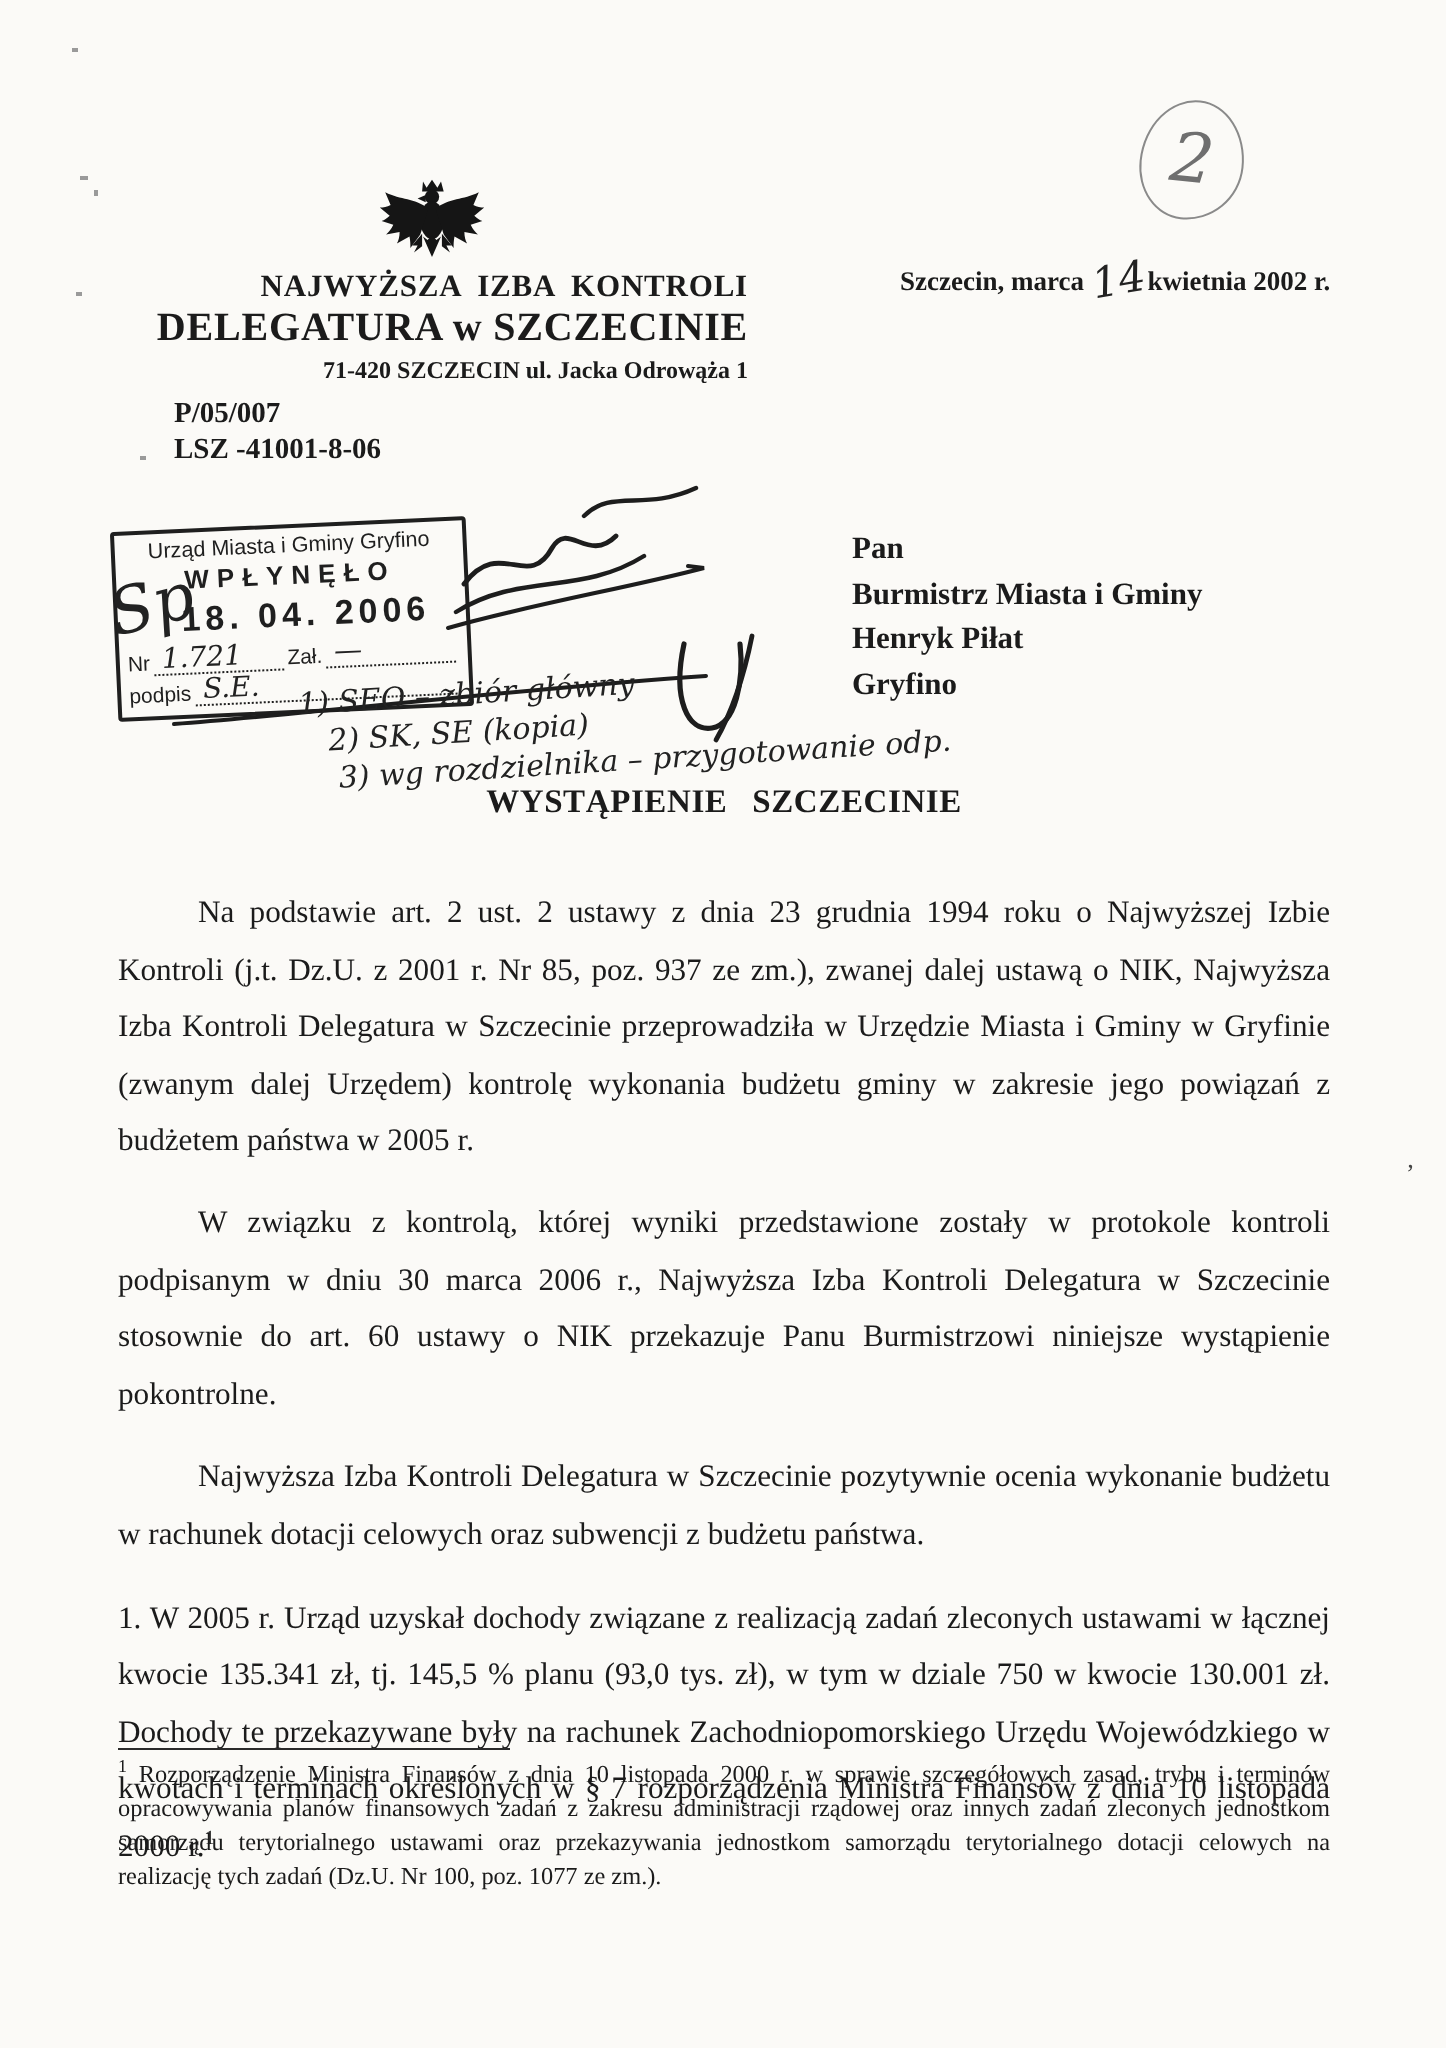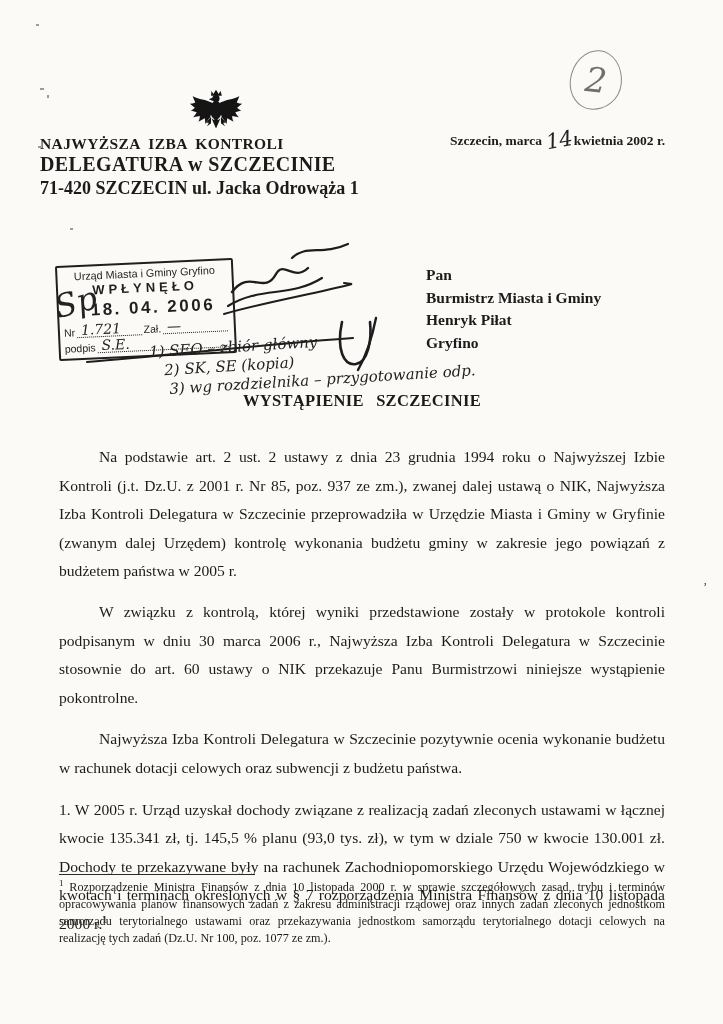--- a/index.html
+++ b/index.html
@@ -7,24 +7,24 @@
     position:relative;
     width:723px;height:1024px;
     margin:0 auto;
     background:#fbfaf7;
     overflow:hidden;
     font-family:"Liberation Serif", serif;
     color:#1b1b1b;
   }
   
   .eagle{position:absolute;left:189px;top:84px;width:54px;height:54px;}
-  .org{position:absolute;left:40px;top:135px;width:334px;text-align:left;font-weight:bold;}
+  .org{position:absolute;left:40px;top:135px;width:334px;text-align:right;font-weight:bold;}
   .org .l1{font-size:15.5px;letter-spacing:.4px;word-spacing:4px;}
   .org .l2{font-size:20px;letter-spacing:.4px;}
-  .org .l3{font-size:18px;margin-top:2px;}
+  .org .l3{font-size:12px;margin-top:2px;}
   .dateline{position:absolute;left:450px;top:133px;font-weight:bold;font-size:13.5px;white-space:nowrap;}
   .hw{font-family:"DejaVu Serif", serif;font-style:italic;font-weight:normal;color:#222;}
   .dateline .hw{display:inline-block;font-size:21px;transform:rotate(-10deg);margin:0 1px 0 4px;line-height:10px;vertical-align:-2px;}
   .circled-num{
     position:absolute;left:570px;top:50px;width:50px;height:58px;
     border:1.6px solid #8a8a8a;border-radius:52% 48% 55% 45%/55% 52% 48% 45%;
     transform:rotate(6deg);
     display:flex;align-items:center;justify-content:center;
     font-family:"DejaVu Serif", serif;font-style:italic;font-size:34px;color:#6f6f6f;
   }
@@ -107,20 +107,24 @@
     <div class="l2">DELEGATURA w SZCZECINIE</div>
     <div class="l3">71-420  SZCZECIN ul. Jacka Odrowąża 1</div>
   </div>
 
   <div class="dateline">
     <span>Szczecin, marca</span><span class="hw">14</span><span>kwietnia 2002 r.</span>
   </div>
 
   <div class="circled-num">2</div>
 
+  <div class="refs">
+    <div>P/05/007</div>
+    <div>LSZ -41001-8-06</div>
+  </div>
 
   <div class="stamp">
     <div class="s1">Urząd Miasta i Gminy Gryfino</div>
     <div class="s2">WPŁYNĘŁO</div>
     <div class="s3">18. 04. 2006</div>
     <div class="row">
       <span>Nr</span>
       <span class="dots">
           <span class="hwv hw">1.721</span>
         </span>

